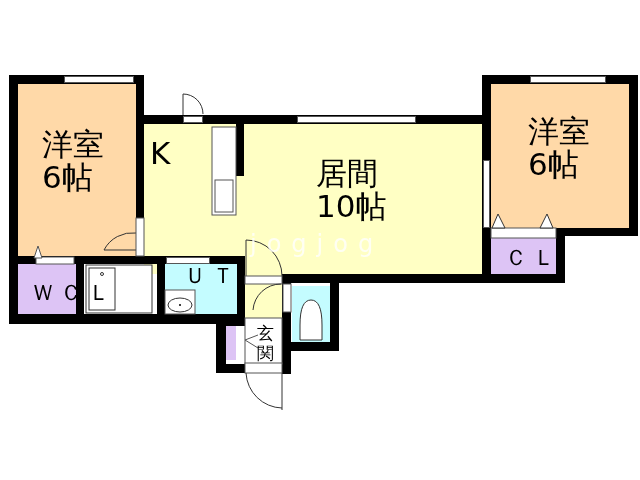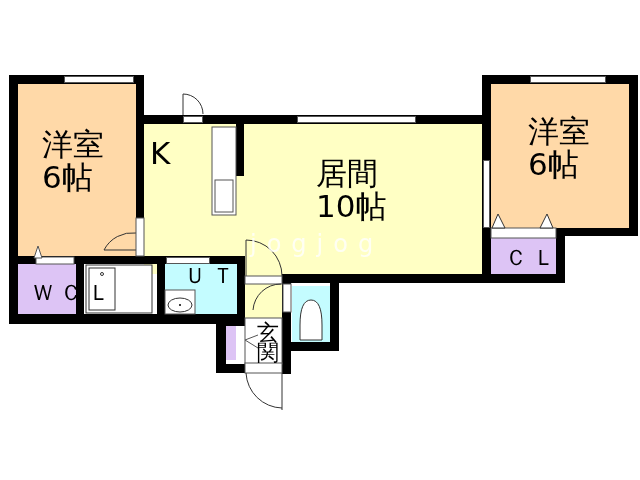--- a/index.html
+++ b/index.html
@@ -113,13 +113,13 @@
   <div>居間</div>
   <div>10帖</div>
 </div>
 <div class="lbl big" style="left:528px;top:115px;">
   <div>洋室</div>
   <div>6帖</div>
 </div>
 <div class="lbl small" style="left:32px;top:281px;">ＷＣＬ</div>
 <div class="lbl small" style="left:505px;top:246px;">ＣＬ</div>
 <div class="lbl small" style="left:184px;top:264px;">ＵＴ</div>
-<div class="lbl" style="left:257px;top:323px;font-size:22px;width:18px;white-space:normal;line-height:20px;">玄関</div>
+<div class="lbl" style="left:257px;top:323px;font-size:17px;width:18px;white-space:normal;line-height:20px;">玄関</div>
 
 </body></html>

